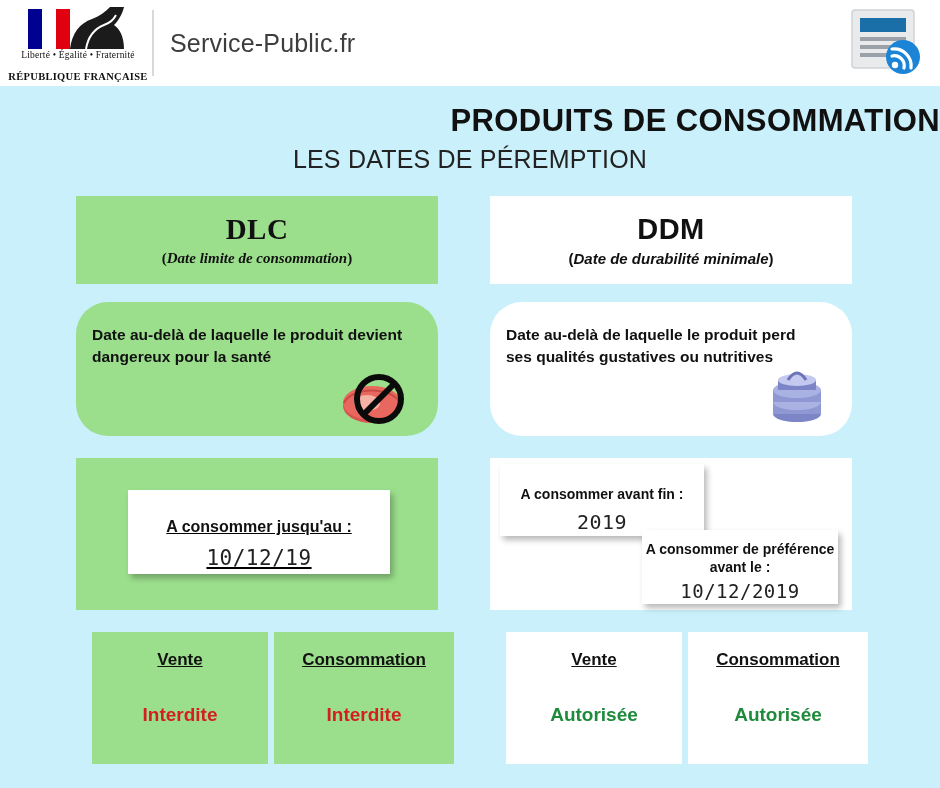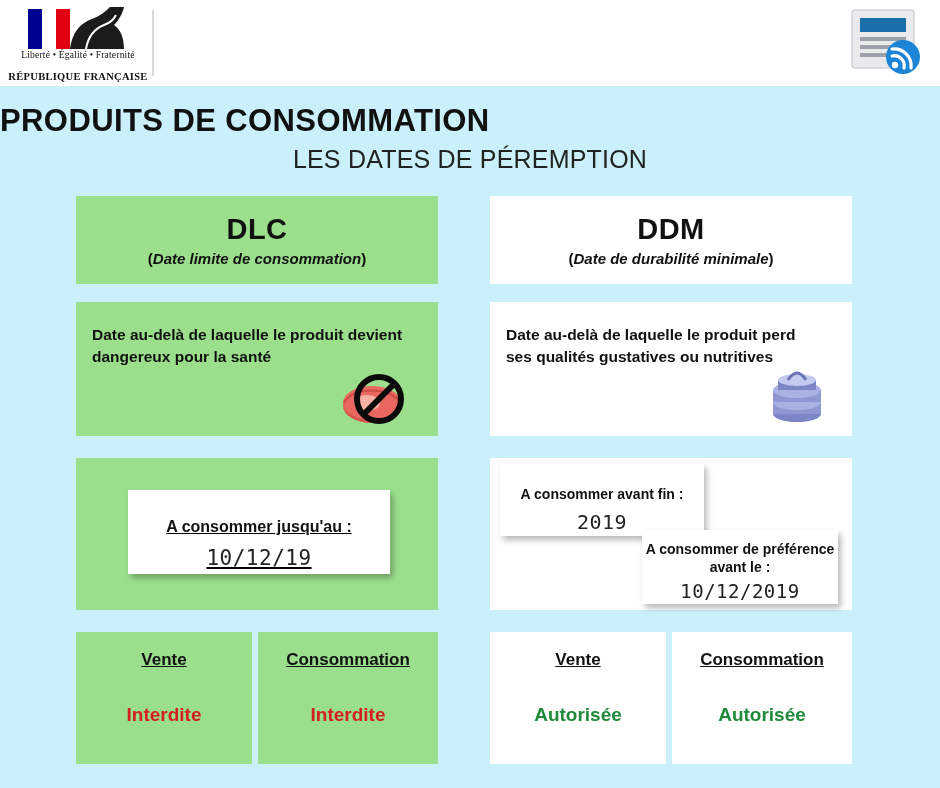--- a/index.html
+++ b/index.html
@@ -98,21 +98,21 @@
     width: 72px;
     height: 68px;
   }
 
   
   #main-title {
     position: absolute;
     top: 103px;
     left: 0;
     width: 940px;
-    text-align: left;
+    text-align: right;
     font-size: 31px;
     font-weight: bold;
     color: #111111;
     letter-spacing: 0.4px;
   }
   #subtitle {
     position: absolute;
     top: 145px;
     left: 0;
     width: 940px;
@@ -145,20 +145,21 @@
   .head-full {
     font-size: 15px;
     font-weight: bold;
     color: #111;
     margin-top: 4px;
   }
   .head-full i { font-style: italic; }
 
   .desc-card {
     padding: 22px 18px 8px 16px;
+    border-radius: 32px;
   }
   .desc-text {
     font-size: 15.5px;
     font-weight: bold;
     color: #111;
     line-height: 1.45;
   }
 
   
   .label-box {
@@ -181,20 +182,21 @@
     letter-spacing: 0.5px;
   }
 
   
   .res-card {
     display: flex;
     flex-direction: column;
     align-items: center;
     padding-top: 18px;
     box-sizing: border-box;
+    margin-left: 16px;
   }
   .res-title {
     font-size: 17px;
     font-weight: bold;
     color: #111;
     text-decoration: underline;
   }
   .res-value {
     margin-top: 34px;
     font-size: 19px;
@@ -223,40 +225,41 @@
             <path d="M20 42 C22 30 28 22 38 18 C44 16 48 12 50 8" stroke="#ffffff" stroke-width="2" fill="none"></path>
           </svg>
         </div>
       </div>
       <div class="devise">Liberté • Égalité • Fraternité</div>
       <div class="republique">RÉPUBLIQUE FRANÇAISE</div>
     </div>
 
     <div id="header-divider"></div>
 
+    <div id="site-title">Service-Public.fr</div>
 
     <div id="news-icon">
       <svg width="72" height="68" viewBox="0 0 72 68">
         <rect x="2" y="2" width="62" height="58" rx="3" fill="#e9eaec" stroke="#cfd2d6" stroke-width="1.5"></rect>
         <rect x="10" y="10" width="46" height="14" fill="#1b6fa8"></rect>
         <rect x="10" y="29" width="46" height="4" fill="#9aa1a8"></rect>
         <rect x="10" y="37" width="46" height="4" fill="#9aa1a8"></rect>
         <rect x="10" y="45" width="30" height="4" fill="#9aa1a8"></rect>
         <circle cx="53" cy="49" r="17" fill="#1c84d6"></circle>
         <circle cx="45" cy="57" r="3.2" fill="#ffffff"></circle>
         <path d="M42 48 A10 10 0 0 1 54 60" stroke="#ffffff" stroke-width="3.2" fill="none" stroke-linecap="round"></path>
         <path d="M42 41 A17 17 0 0 1 61 60" stroke="#ffffff" stroke-width="3.2" fill="none" stroke-linecap="round"></path>
       </svg>
     </div>
   </div>
 
   <div id="main-title">PRODUITS DE CONSOMMATION</div>
   <div id="subtitle">LES DATES DE PÉREMPTION</div>
 
-  <div class="card green head-card" style="left:76px; top:196px; width:362px; height:88px;">
+  <div class="card green head-card" style="left:76px; top:196px; width:362px; height:88px;font-family:Liberation Serif, serif;">
     <div class="head-abbr">DLC</div>
     <div class="head-full">
       <span>(</span><i>Date limite de consommation</i><span>)</span>
     </div>
   </div>
 
   <div class="card green desc-card" style="left:76px; top:302px; width:362px; height:134px;">
     <div class="desc-text" style="width:320px;">Date au-delà de laquelle le produit devient dangereux pour la santé</div>
     <div style="position:absolute; right:28px; bottom:4px;">
       <svg width="74" height="62" viewBox="0 0 74 62">

